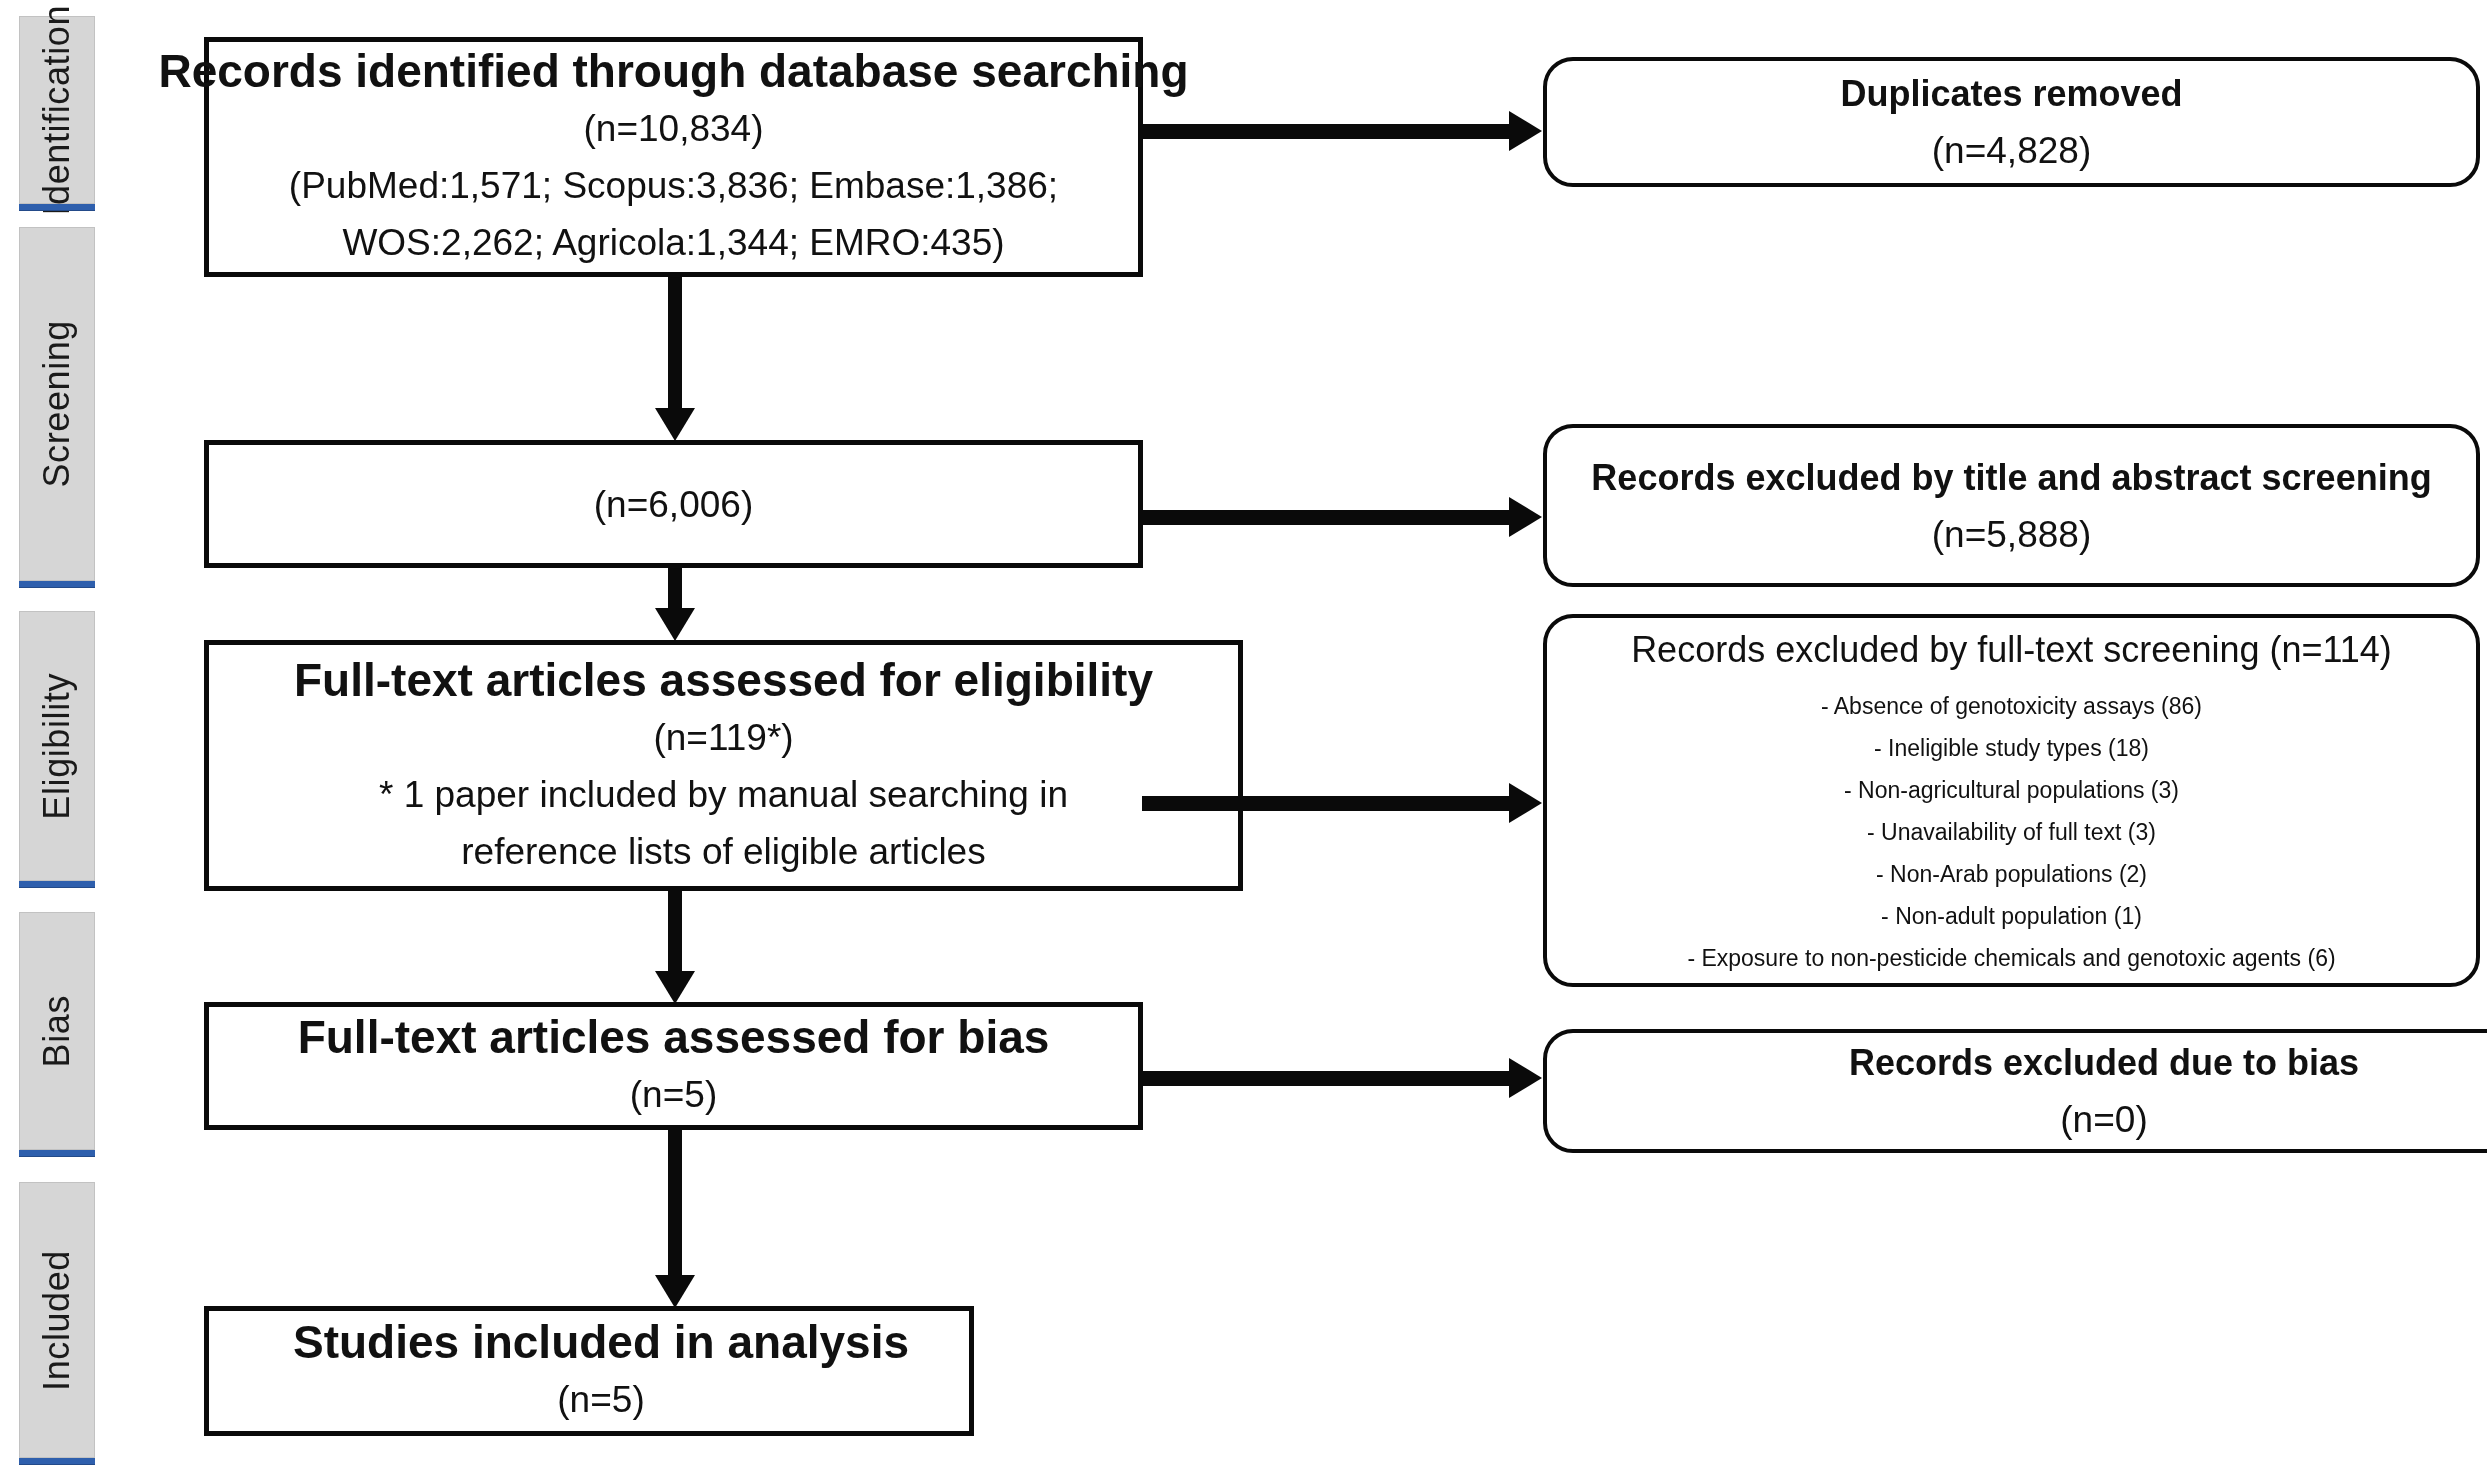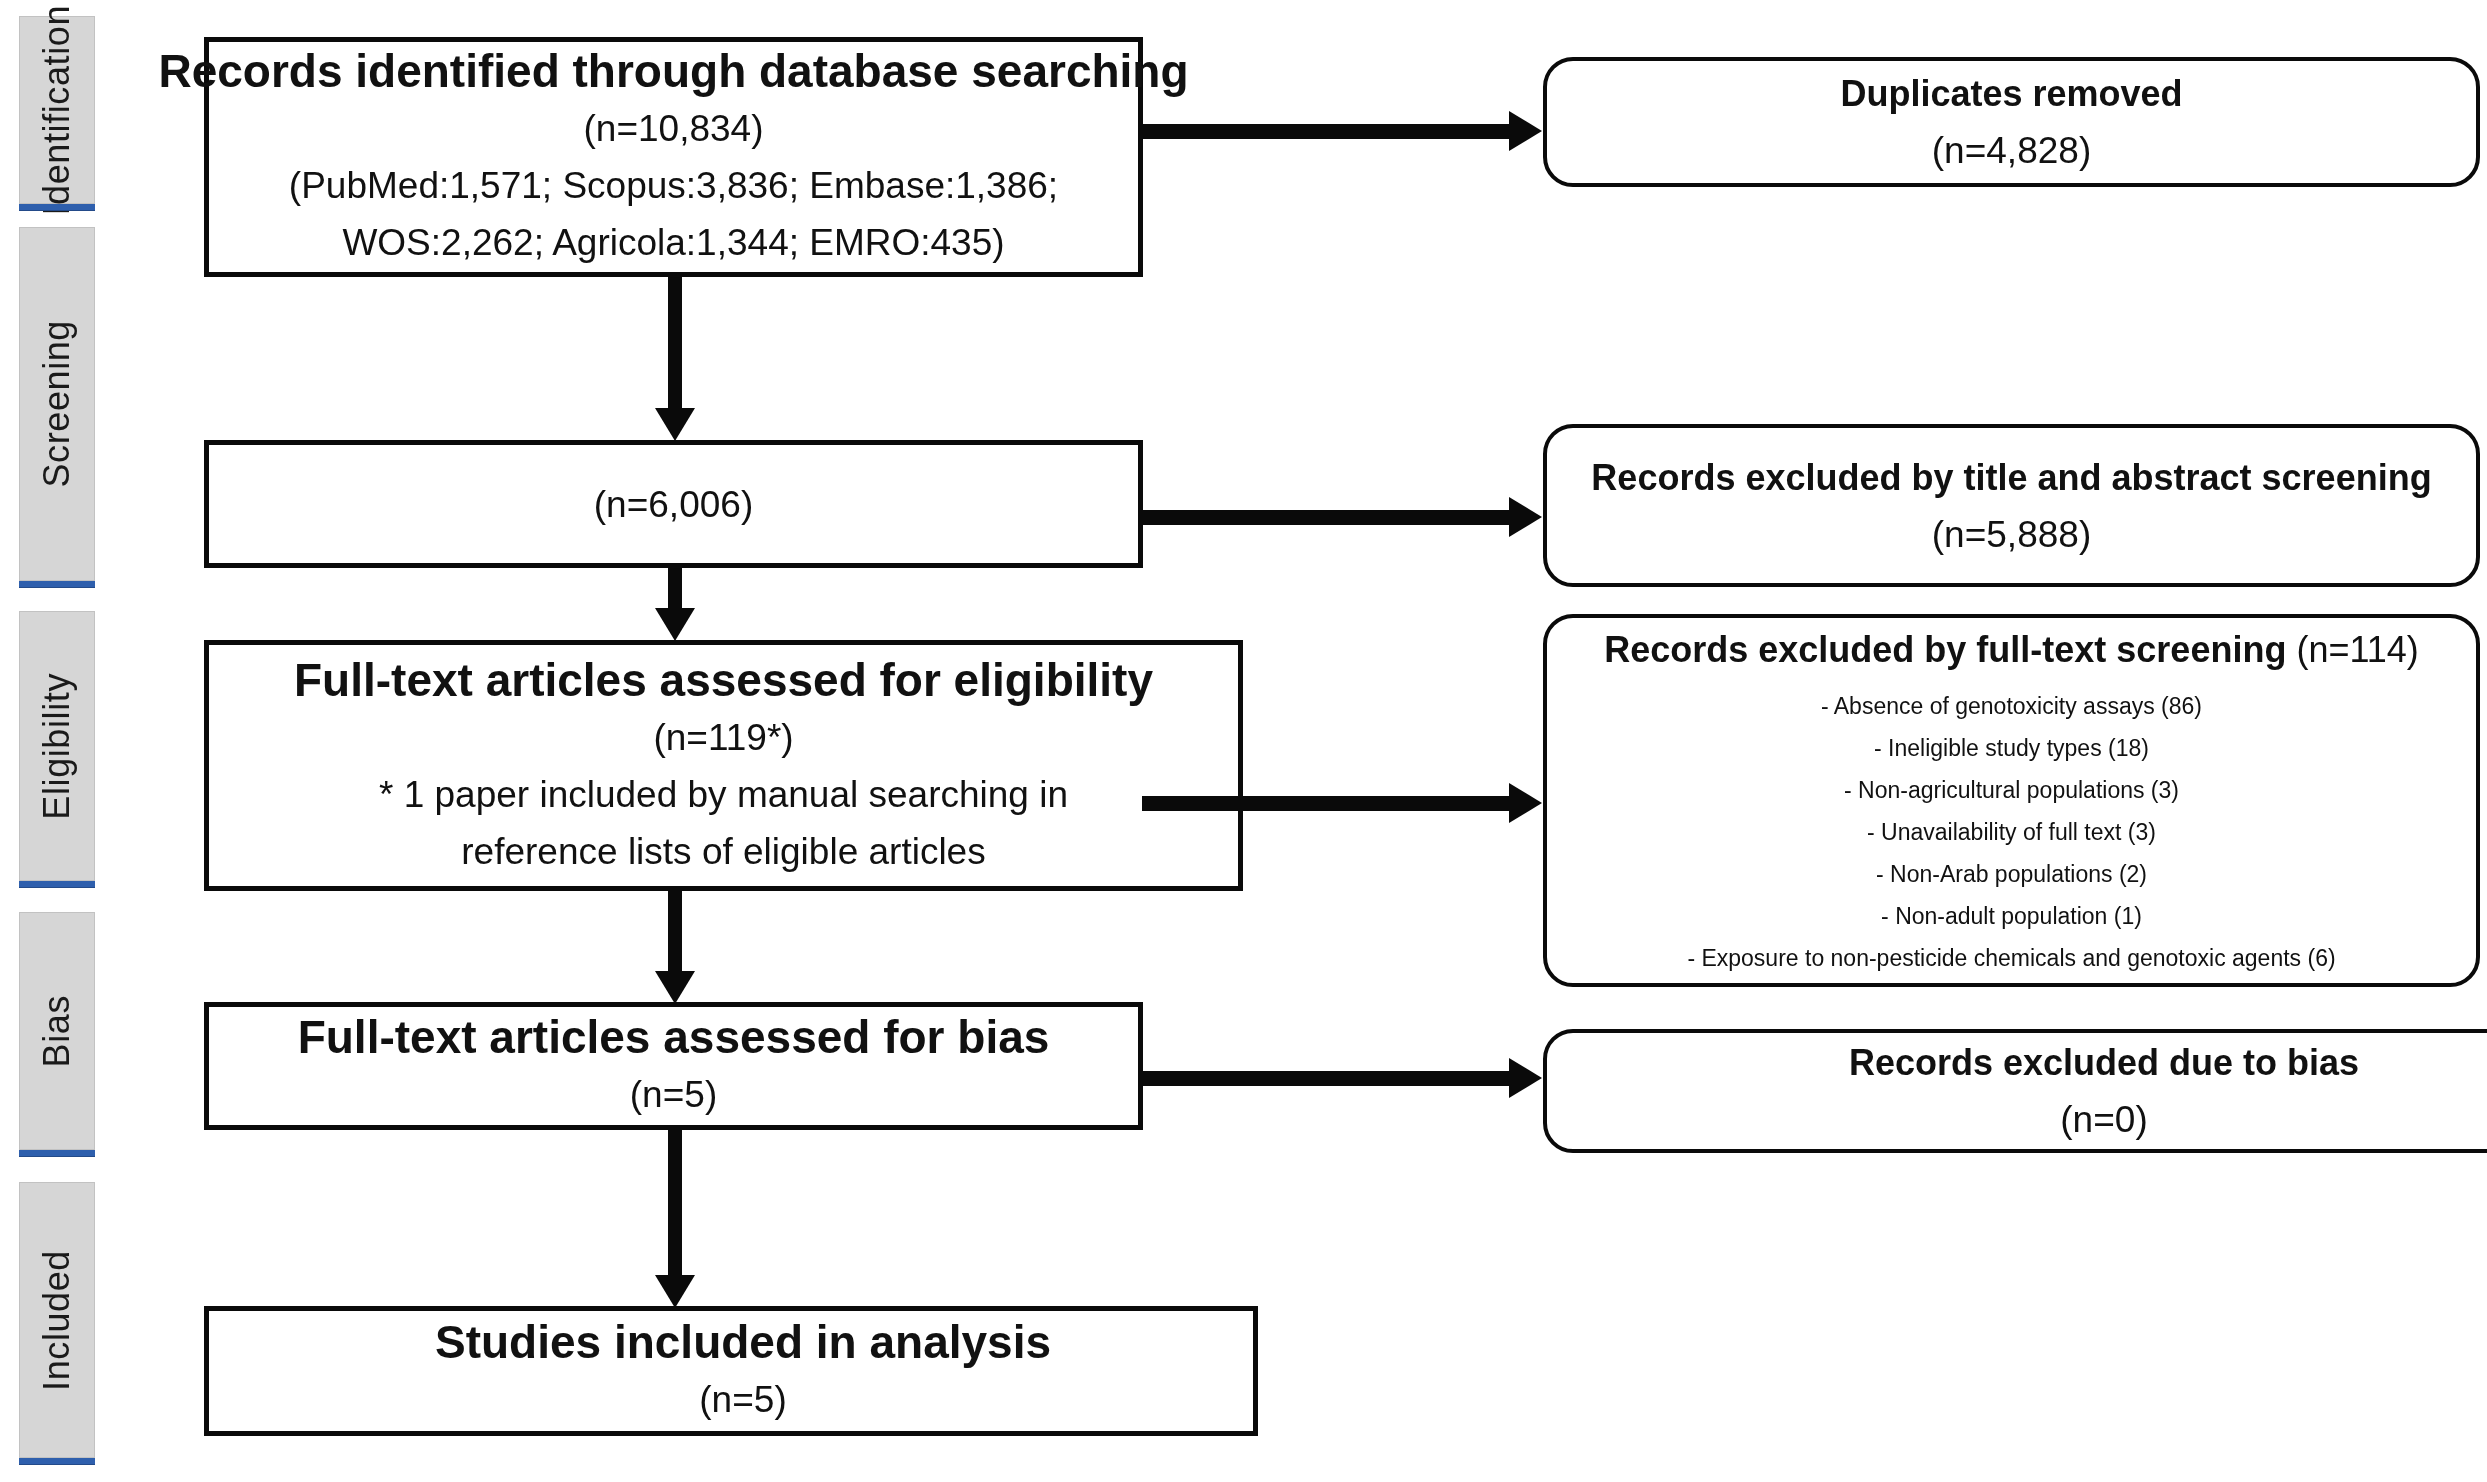--- a/index.html
+++ b/index.html
@@ -74,21 +74,21 @@
   }
   .fbox.right .line.bold {
     font-size: 36px;
   }
   #rbox-fulltext .header {
     font-size: 36px;
     line-height: 54px;
     white-space: nowrap;
     margin-bottom: 8px;
   }
-  #rbox-fulltext .header .b { font-weight: bold; }
+  #rbox-fulltext .header .b { font-weight: normal; }
   #rbox-fulltext .reason {
     font-size: 23px;
     line-height: 42px;
     white-space: nowrap;
   }
 
   
   .varrow { position: absolute; width: 40px; }
   .varrow .shaft {
     position: absolute;
@@ -168,21 +168,21 @@
     <div class="line">(n=119*)</div>
     <div class="line">* 1 paper included by manual searching in</div>
     <div class="line">reference lists of eligible articles</div>
   </div>
 
   <div class="fbox" id="box-bias" style="left:204px; top:1002px; width:939px; height:128px;">
     <div class="line bold">Full-text articles assessed for bias</div>
     <div class="line">(n=5)</div>
   </div>
 
-  <div class="fbox" id="box-included" style="left:204px; top:1306px; width:1054px; height:130px;padding-left:24px;">
+  <div class="fbox" id="box-included" style="left:204px; top:1306px; width:770px; height:130px;padding-left:24px;">
     <div class="line bold">Studies included in analysis</div>
     <div class="line">(n=5)</div>
   </div>
 
   <div class="fbox right" id="rbox-duplicates" style="left:1543px; top:57px; width:937px; height:130px;">
     <div class="line bold">Duplicates removed</div>
     <div class="line">(n=4,828)</div>
   </div>
 
   <div class="fbox right" id="rbox-title-abstract" style="left:1543px; top:424px; width:937px; height:163px;">

